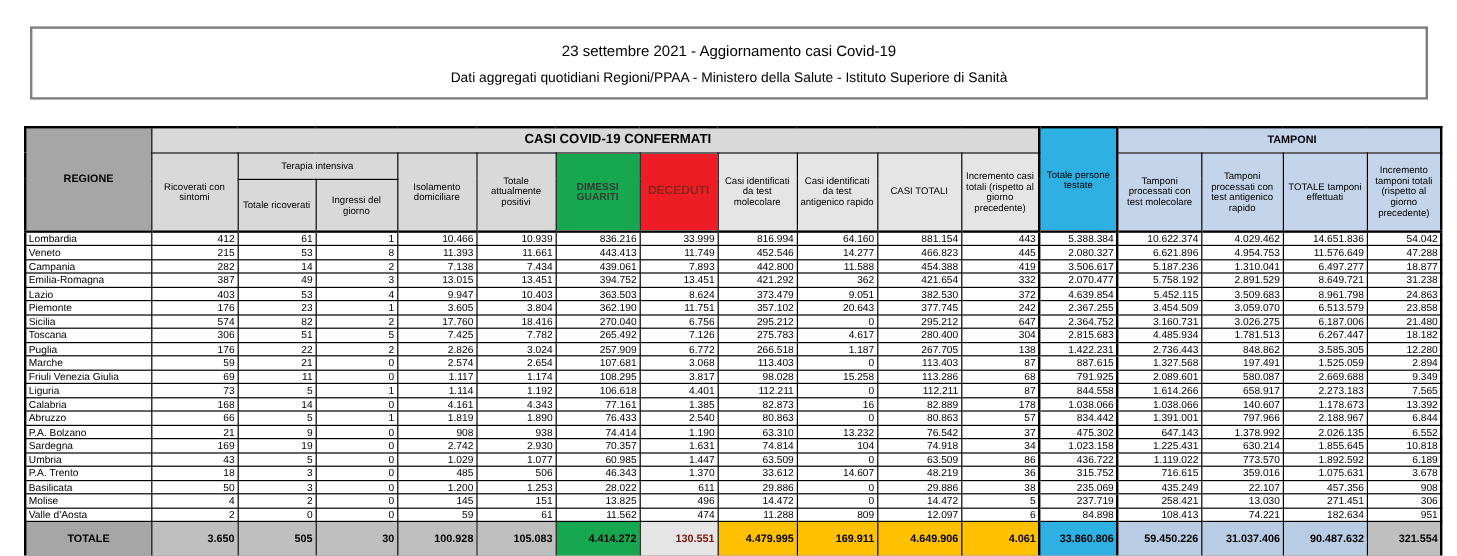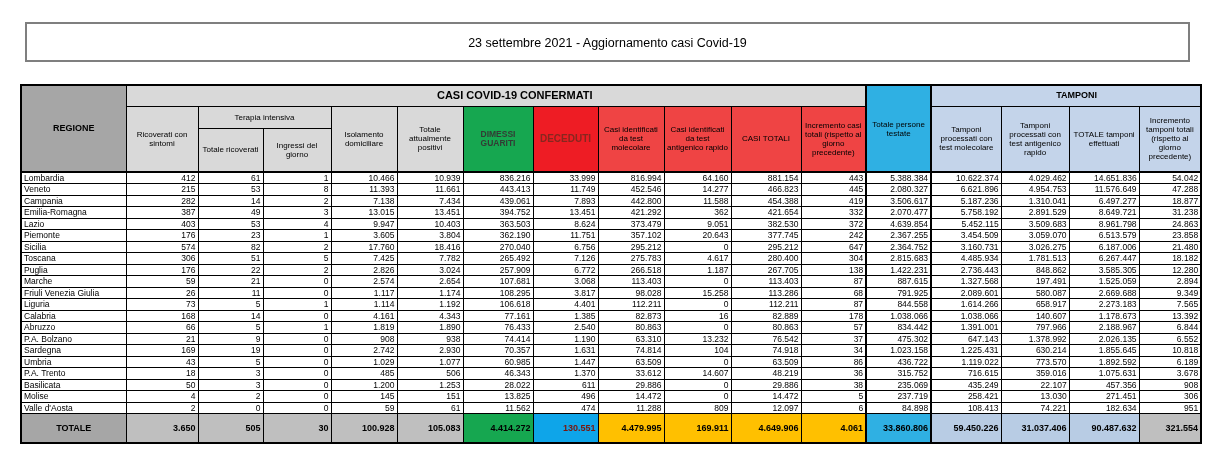--- a/index.html
+++ b/index.html
@@ -19,46 +19,47 @@
     padding: 1px 2px; white-space: normal; vertical-align: middle; text-align: center; }
   thead tr.r1 { height: 21px; }
   thead tr.r2 { height: 22px; }
   thead tr.r3 { height: 44px; }
 
   th.regione { background: #a6a6a6; font-weight: bold; font-size: 9px; }
   th.h-group { font-weight: bold; font-size: 11px; padding-left: 40px; }
   th.h-tamponi-group { background: #c4d4ea; font-weight: bold; font-size: 9px; padding-left: 23px; }
   th.h-green { background: #16a750; color: #333c35; font-size: 8.5px; font-weight: bold; }
   th.h-red { background: #ee1c24; color: #86271f; font-size: 10px; font-weight: bold; }
-  th.h-yellow { background: #ef4444; }
+  th.h-yellow { background: #e5e5e5; }
   th.h-cyan { background: #2fb0e3; border-left: 2px solid #000; border-right: 2px solid #000; }
   th.h-blue { background: #c4d4ea; }
 
   tbody td { font-size: 8.5px; line-height: 10px; padding: 0 2px; background: #fff; }
   tbody tr { height: 11.5px; }
   tbody tr:first-child td { border-top: 2px solid #000; }
   td.region { text-align: left; }
   td.num { text-align: right; }
   td.col11 { border-left: 2px solid #000; border-right: 2px solid #000; }
 
   tr.totals { height: 29px; }
   tr.totals td { font-weight: bold; font-size: 9px; background: #bfbfbf; }
   tr.totals td.region { background: #a6a6a6; text-align: center; }
   tr.totals td.col5 { background: #16a750; }
-  tr.totals td.col6 { background: #0ea5e9; color: #7b150d; }
+  tr.totals td.col6 { background: #e5e5e5; color: #7b150d; }
   tr.totals td.col7, tr.totals td.col8, tr.totals td.col9, tr.totals td.col10 { background: #ffc000; }
   tr.totals td.col11 { background: #2fb0e3; }
   tr.totals td.col12, tr.totals td.col13, tr.totals td.col14 { background: #b8cce4; }
   tr.totals td.col15 { background: #bfbfbf; }
 </style>
 </head>
 <body>
 
 <div class="title-box">
   <div class="title-line1">23 settembre 2021 - Aggiornamento casi Covid-19</div>
+  <div class="title-line2">Dati aggregati quotidiani Regioni/PPAA - Ministero della Salute - Istituto Superiore di Sanità</div>
 </div>
 
 <table class="covid">
   <colgroup>
     <col style="width:105px">
       <col style="width:72px">
       <col style="width:65px">
       <col style="width:68px">
     <col style="width:66px">
       <col style="width:66px">
@@ -288,21 +289,21 @@
         <td class="num col9">113.403</td>
         <td class="num col10">87</td>
         <td class="num col11">887.615</td>
         <td class="num col12">1.327.568</td>
         <td class="num col13">197.491</td>
         <td class="num col14">1.525.059</td>
         <td class="num col15">2.894</td>
       </tr>
       <tr>
         <td class="region">Friuli Venezia Giulia</td>
-        <td class="num col0">26</td>
+        <td class="num col0">69</td>
         <td class="num col1">11</td>
         <td class="num col2">0</td>
         <td class="num col3">1.117</td>
         <td class="num col4">1.174</td>
         <td class="num col5">108.295</td>
         <td class="num col6">3.817</td>
         <td class="num col7">98.028</td>
         <td class="num col8">15.258</td>
         <td class="num col9">113.286</td>
         <td class="num col10">68</td>

